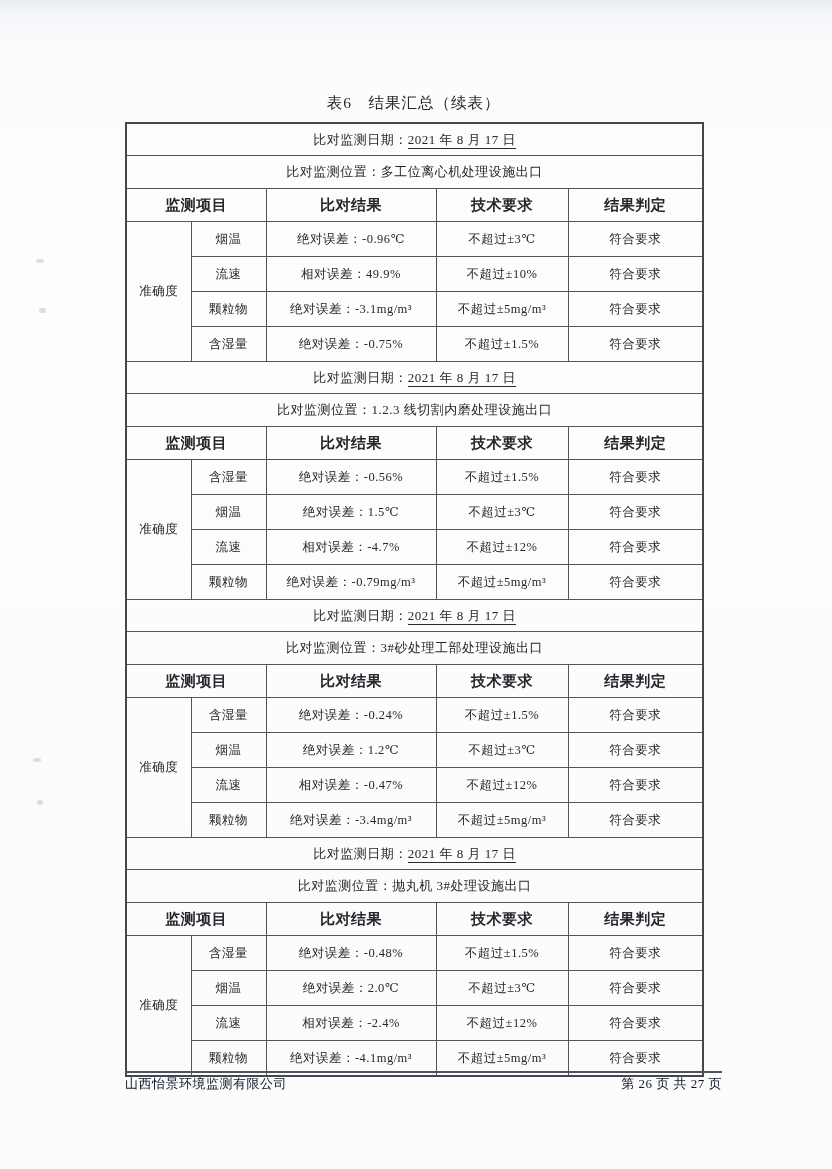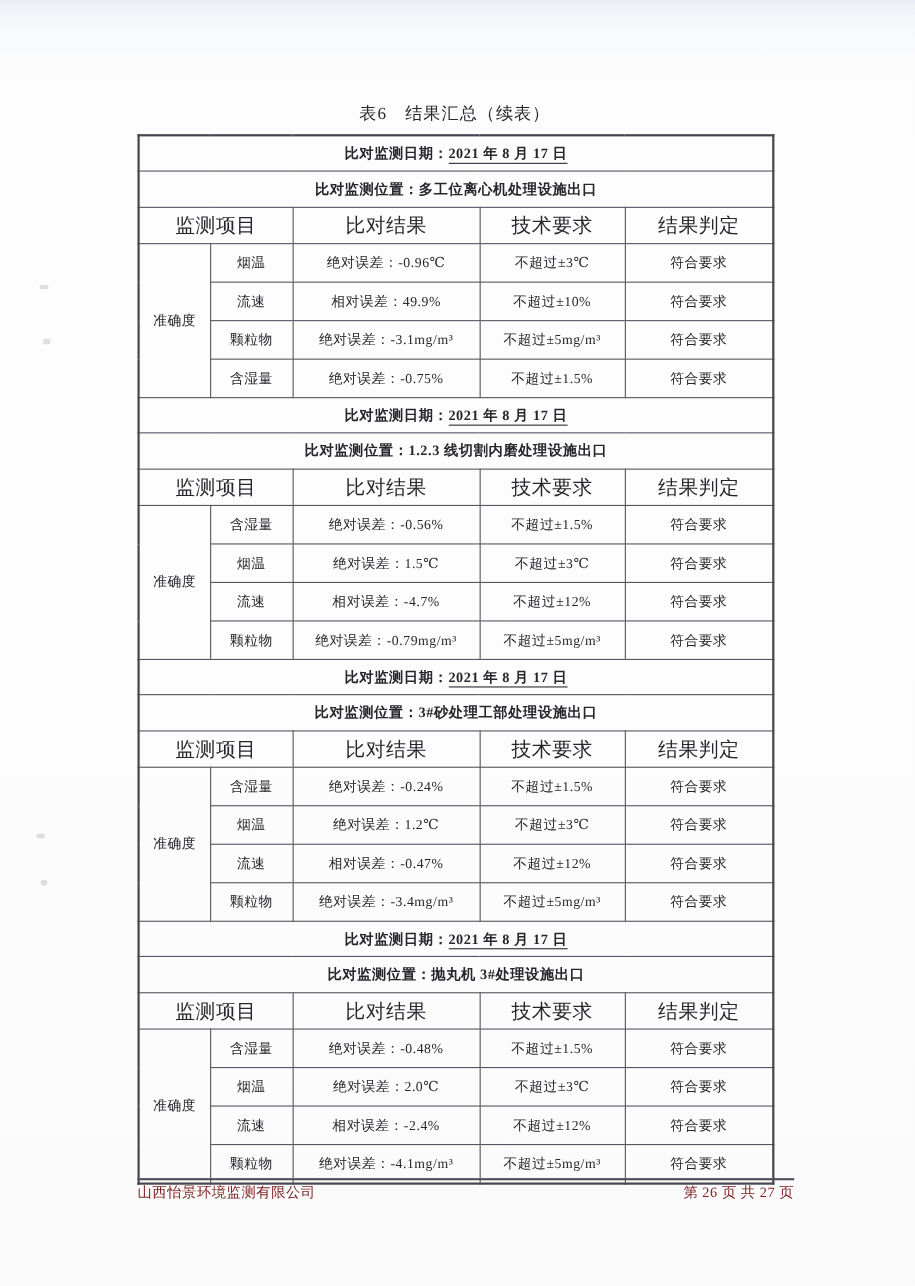--- a/index.html
+++ b/index.html
@@ -33,37 +33,37 @@
   table.results td {
     text-align: center;
     vertical-align: middle;
     padding: 0 2px;
     font-size: 12.5px;
     letter-spacing: 0.5px;
     color: #26262c;
   }
   tr.r-date td  { height: 31px; }
   tr.r-loc td   { height: 32px; }
-  tr.r-head td  { height: 32px; font-weight: normal; font-size: 18px; }
+  tr.r-head td  { height: 32px; font-weight: bold; font-size: 15px; }
   tr.r-data td  { height: 34px; }
-  .bold { font-weight: bold; font-size: 13px; }
+  .bold { font-weight: normal; font-size: 13px; }
   .u { border-bottom: 1.2px solid #2a2a32; padding-bottom: 1px; }
   .footer-rule {
     position: absolute;
     left: 125px; top: 1071px; width: 597px;
     border-top: 2px solid #4e535c;
   }
   .footer-text {
     position: absolute;
     left: 125px; top: 1075px; width: 597px;
     display: flex;
     justify-content: space-between;
     font-size: 13px;
     letter-spacing: 0.5px;
-    color: #7f1d1d;
+    color: #0f172a;
   }
   .artifact {
     position: absolute;
     background: #8a8f98;
     opacity: 0.28;
     border-radius: 2px;
     filter: blur(0.6px);
   }
   .a1 { left: 36px; top: 259px; width: 8px; height: 4px; }
   .a2 { left: 39px; top: 308px; width: 7px; height: 5px; }

